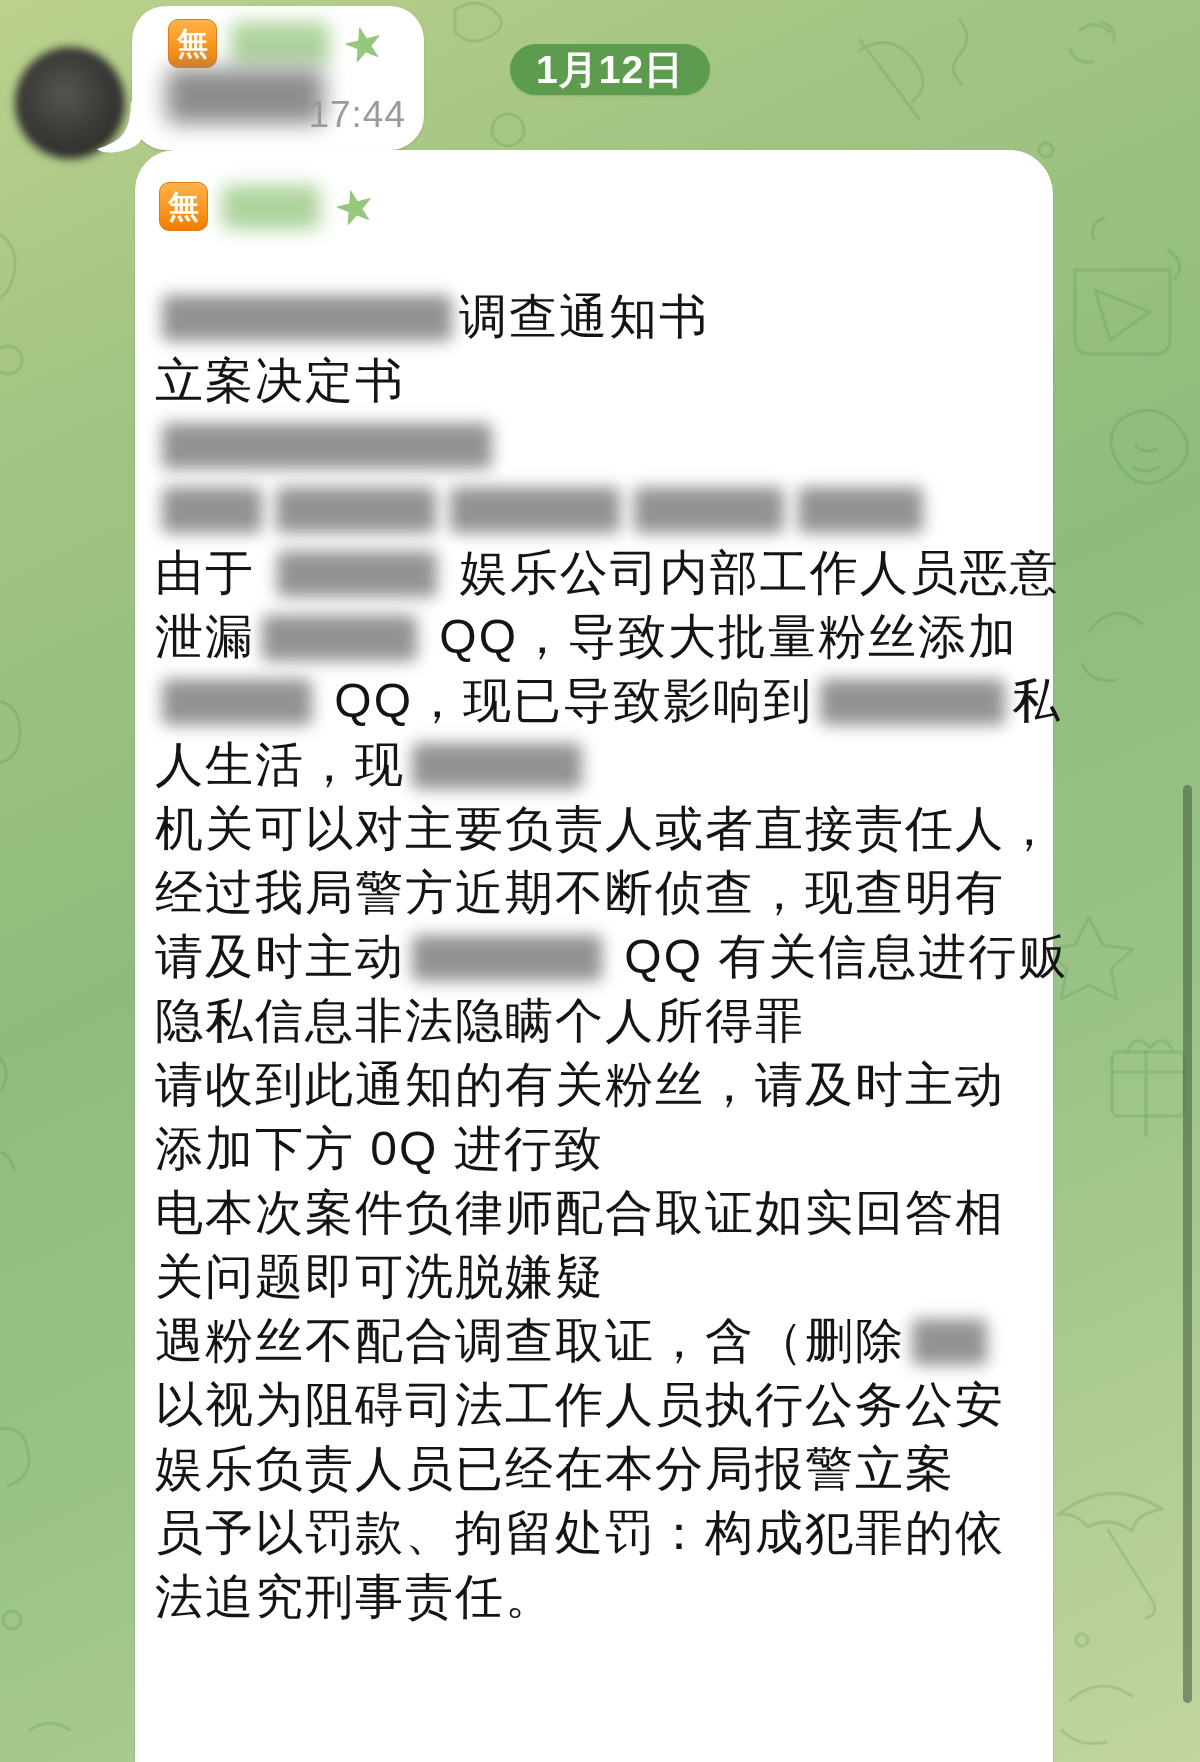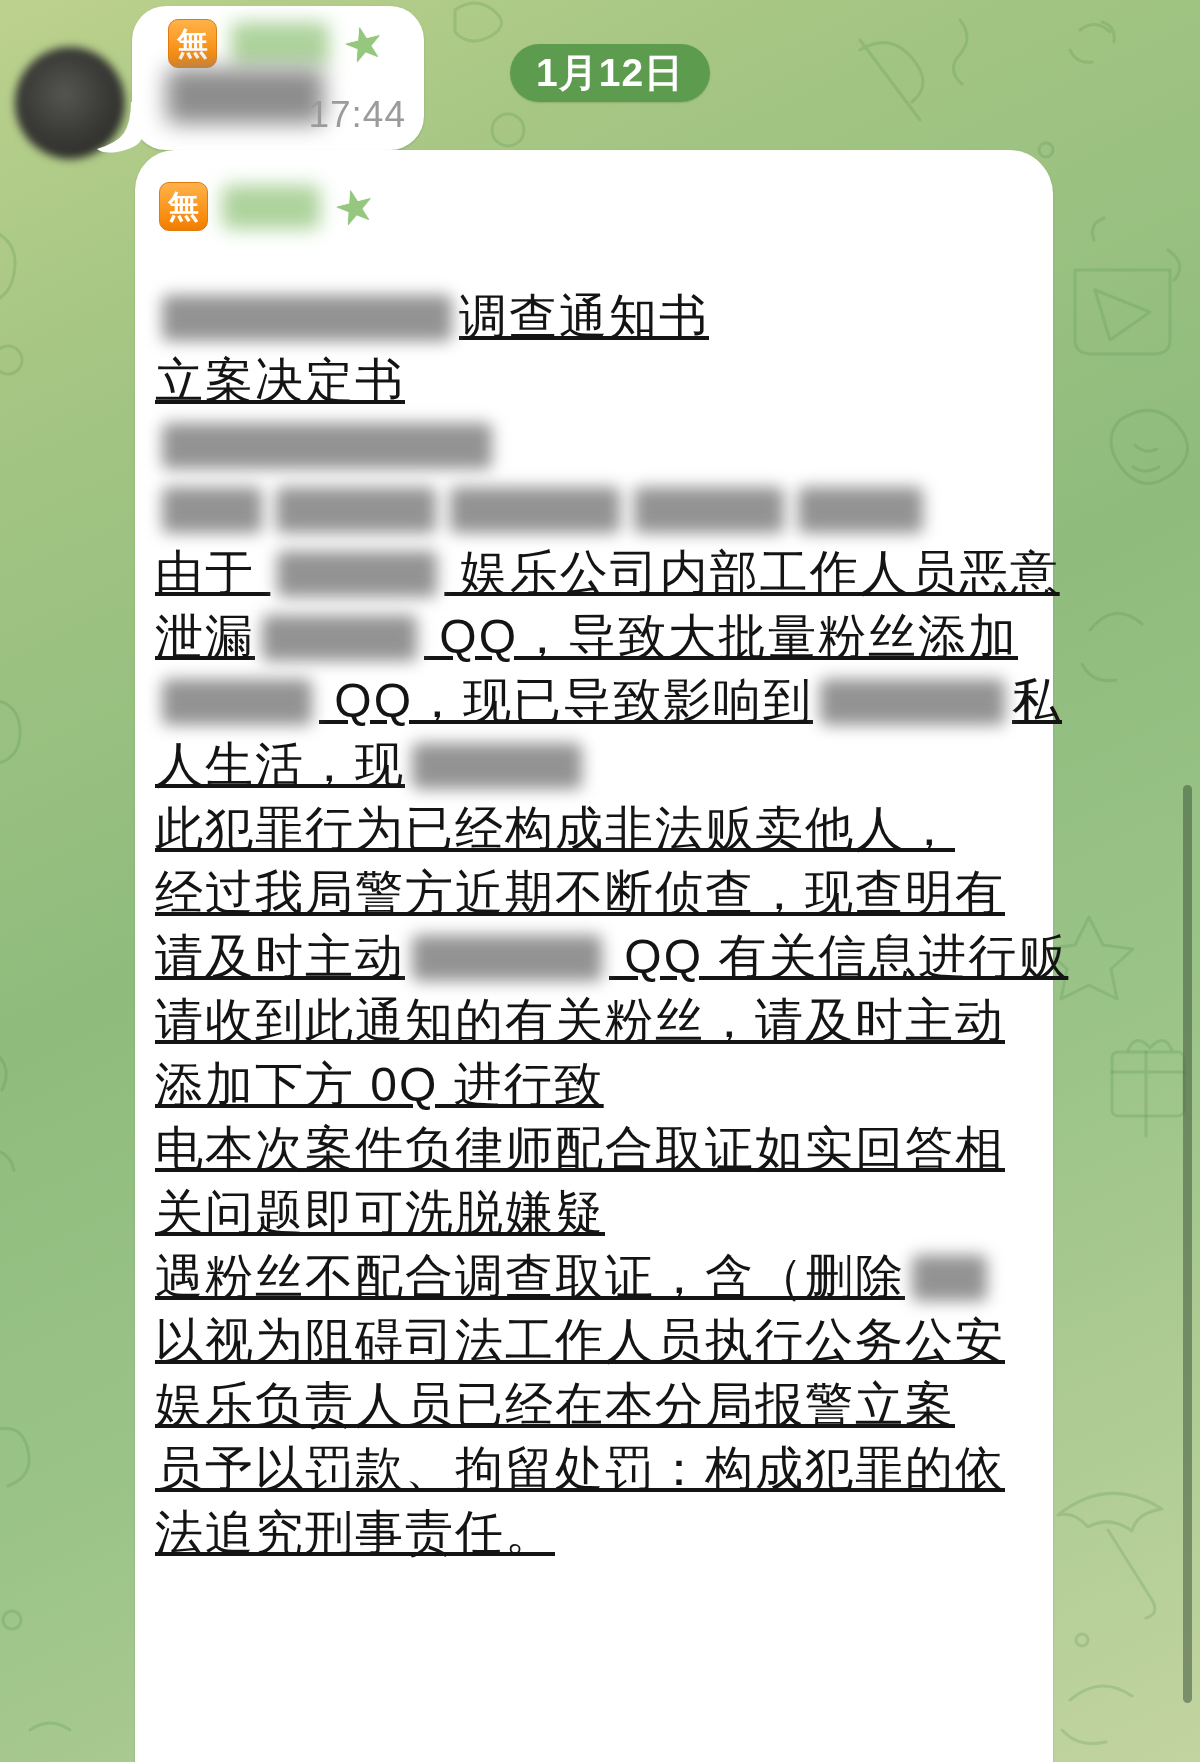--- a/index.html
+++ b/index.html
@@ -27,28 +27,28 @@
   .badge{width:47px;height:47px;border-radius:10px;display:flex;align-items:center;justify-content:center;
     background:linear-gradient(180deg,#ffb24a 0%,#f88a0c 78%,#ef7c00 100%);
     border:1px solid #e07a10;color:#fff;font-weight:bold;font-size:31px;line-height:1;}
   .name-blur{width:98px;height:44px;border-radius:8px;background:#aed39d;filter:blur(9px);}
   .star{font-size:46px;color:#95c77e;transform:rotate(-14deg);line-height:1;text-shadow:0 0 1px #7fb369;}
 
   .dark-blur{position:absolute;left:34px;top:62px;width:158px;height:56px;border-radius:8px;background:#8d8d8d;filter:blur(11px);}
   .time{position:absolute;right:18px;bottom:14px;font-size:37px;color:#9b9b9b;letter-spacing:1px;}
 
   
-  .date-pill{position:absolute;left:510px;top:44px;height:58px;padding:0 26px;border-radius:31px;
+  .date-pill{position:absolute;left:510px;top:44px;height:51px;padding:0 26px;border-radius:31px;
     background:rgba(88,152,74,.94);display:flex;align-items:center;justify-content:center;
     color:#fff;font-size:39px;font-weight:600;letter-spacing:1px;box-shadow:0 1px 2px rgba(50,80,40,.2);}
 
   
   .msg-text{position:absolute;left:20px;top:135px;width:880px;color:#141414;
     font-size:48px;line-height:64px;letter-spacing:2px;}
-  .msg-line{white-space:nowrap;height:64px;text-decoration:underline;}
+  .msg-line{white-space:nowrap;height:64px;}
   .blur-b{display:inline-block;height:46px;border-radius:6px;background:#939393;filter:blur(8px);
     vertical-align:-8px;margin:0 7px;}
 
   
   .scrollbar{position:absolute;left:1183px;top:785px;width:9px;height:918px;border-radius:5px;
     background:rgba(66,88,62,.55);}
 </style>
 </head>
 <body>
 
@@ -112,23 +112,24 @@
     </div>
     <div class="msg-text" id="msg-text">
         <div class="msg-line"><span class="blur-b" style="width: 290px;"></span><span>调查通知书</span></div>
         <div class="msg-line"><span>立案决定书</span></div>
         <div class="msg-line"><span class="blur-b" style="width: 330px;"></span></div>
         <div class="msg-line"><span class="blur-b" style="width: 100px;"></span><span class="blur-b" style="width: 160px;"></span><span class="blur-b" style="width: 170px;"></span><span class="blur-b" style="width: 150px;"></span><span class="blur-b" style="width: 125px;"></span></div>
         <div class="msg-line"><span>由于 </span><span class="blur-b" style="width: 160px;"></span><span> 娱乐公司内部工作人员恶意</span></div>
         <div class="msg-line"><span>泄漏</span><span class="blur-b" style="width: 155px;"></span><span> QQ，导致大批量粉丝添加</span></div>
         <div class="msg-line"><span class="blur-b" style="width: 150px;"></span><span> QQ，现已导致影响到</span><span class="blur-b" style="width: 185px;"></span><span>私</span></div>
         <div class="msg-line"><span>人生活，现</span><span class="blur-b" style="width: 170px;"></span></div>
-        <div class="msg-line"><span>此犯罪行为已经构成非法贩卖他人，</span></div>
+        <div class="msg-line"><span>机关可以对主要负责人或者直接责任人，</span></div>
         <div class="msg-line"><span>经过我局警方近期不断侦查，现查明有</span></div>
         <div class="msg-line"><span>请及时主动</span><span class="blur-b" style="width: 190px;"></span><span> QQ 有关信息进行贩</span></div>
+        <div class="msg-line"><span>隐私信息非法隐瞒个人所得罪</span></div>
         <div class="msg-line"><span>请收到此通知的有关粉丝，请及时主动</span></div>
         <div class="msg-line"><span>添加下方 0Q 进行致</span></div>
         <div class="msg-line"><span>电本次案件负律师配合取证如实回答相</span></div>
         <div class="msg-line"><span>关问题即可洗脱嫌疑</span></div>
         <div class="msg-line"><span>遇粉丝不配合调查取证，含（删除</span><span class="blur-b" style="width: 75px;"></span></div>
         <div class="msg-line"><span>以视为阻碍司法工作人员执行公务公安</span></div>
         <div class="msg-line"><span>娱乐负责人员已经在本分局报警立案</span></div>
         <div class="msg-line"><span>员予以罚款、拘留处罚：构成犯罪的依</span></div>
         <div class="msg-line"><span>法追究刑事责任。</span></div>
       </div>

